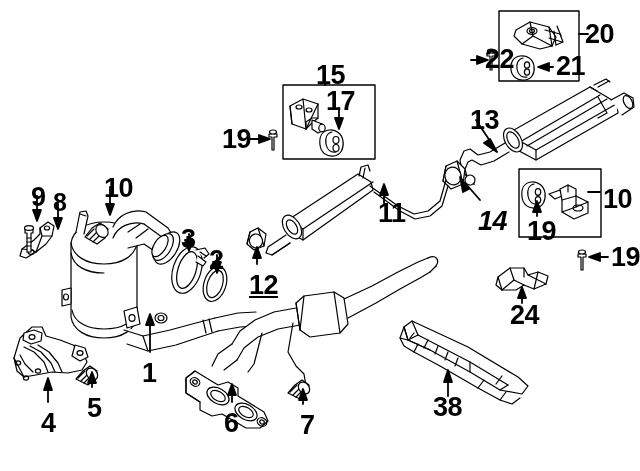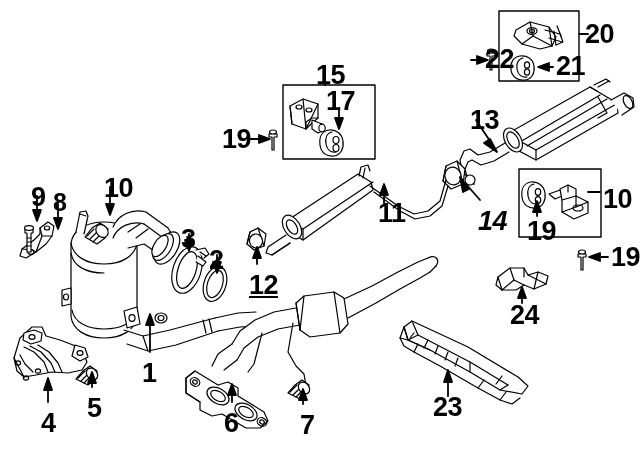--- a/index.html
+++ b/index.html
@@ -416,16 +416,16 @@
 <div class="lbl" style="left:478px;top:208px;font-style:italic;">14</div>
 <div class="lbl" style="left:316px;top:62px;">15</div>
 <div class="lbl" style="left:603px;top:186px;">10</div>
 <div class="lbl" style="left:326px;top:88px;">17</div>
 <div class="lbl" style="left:527px;top:218px;">19</div>
 <div class="lbl" style="left:222px;top:126px;">19</div>
 <div class="lbl" style="left:611px;top:244px;">19</div>
 <div class="lbl" style="left:585px;top:21px;">20</div>
 <div class="lbl" style="left:556px;top:53px;text-align:center;">21</div>
 <div class="lbl" style="left:446px;top:46px;margin-left:39px;">22</div>
-<div class="lbl" style="left:433px;top:394px;">23</div>
+<div class="lbl" style="left:433px;top:394px;">38</div>
 <div class="lbl" style="left:510px;top:302px;">24</div>
 
 </div>
 
 </body></html>

